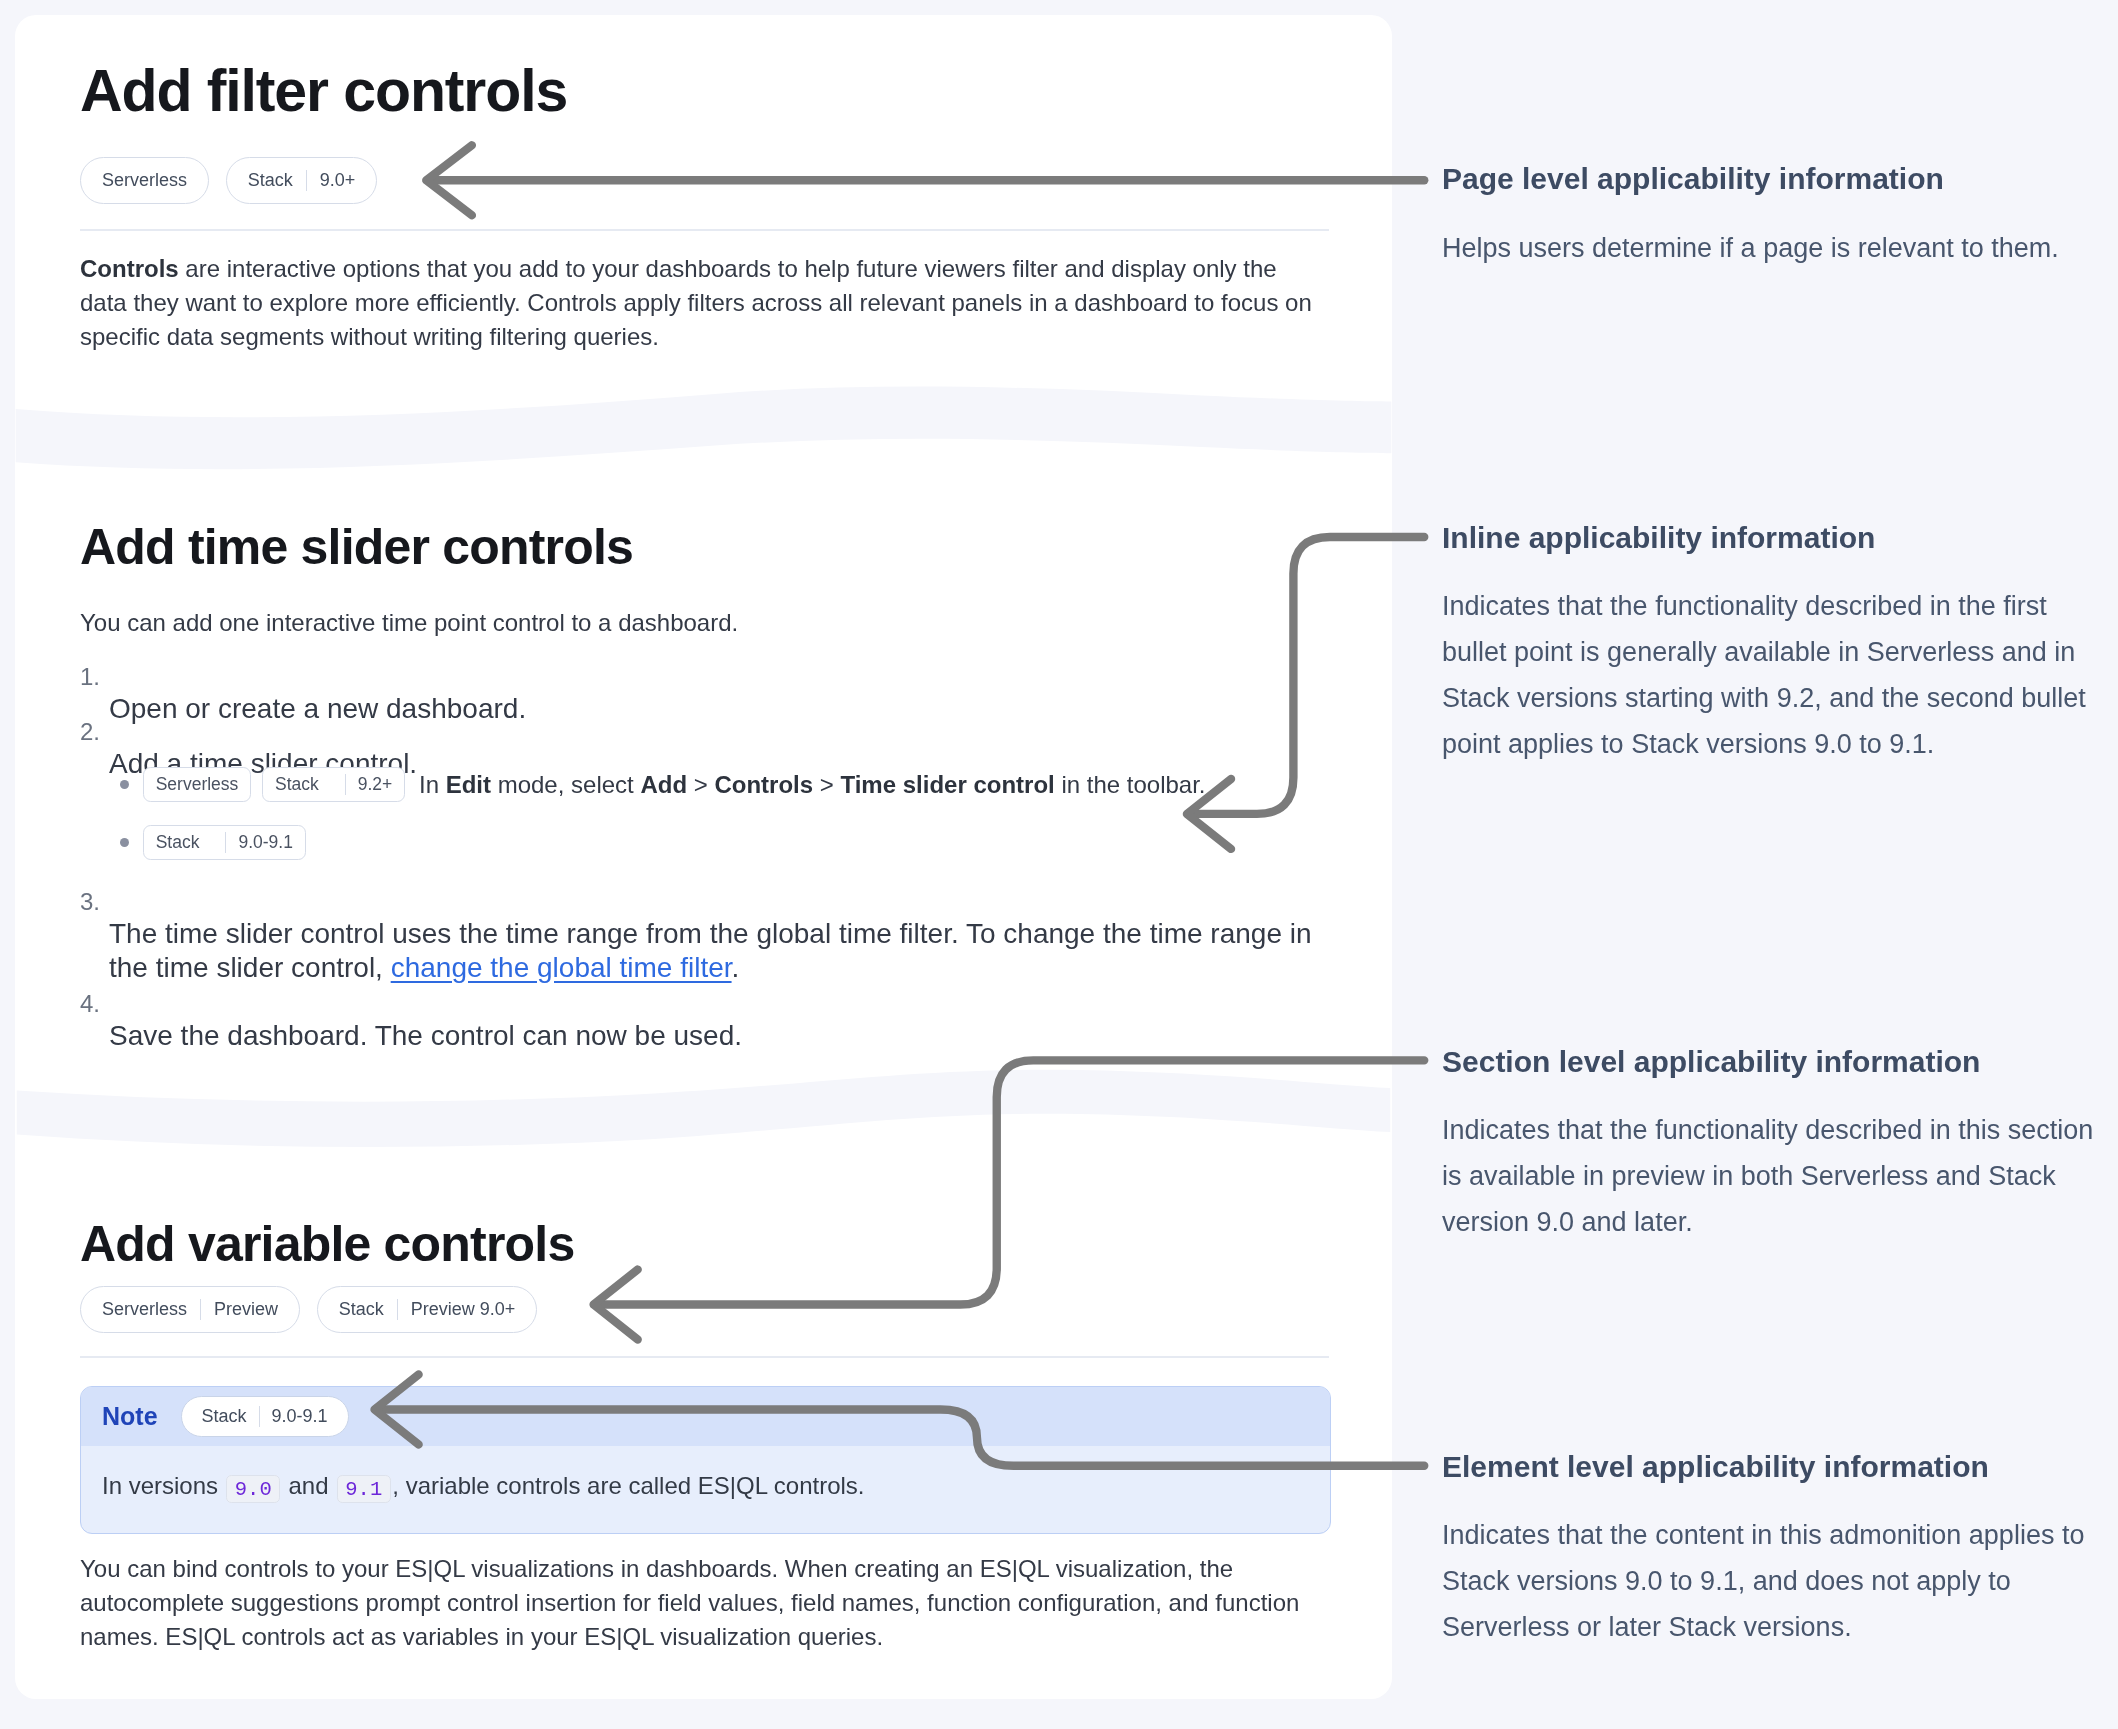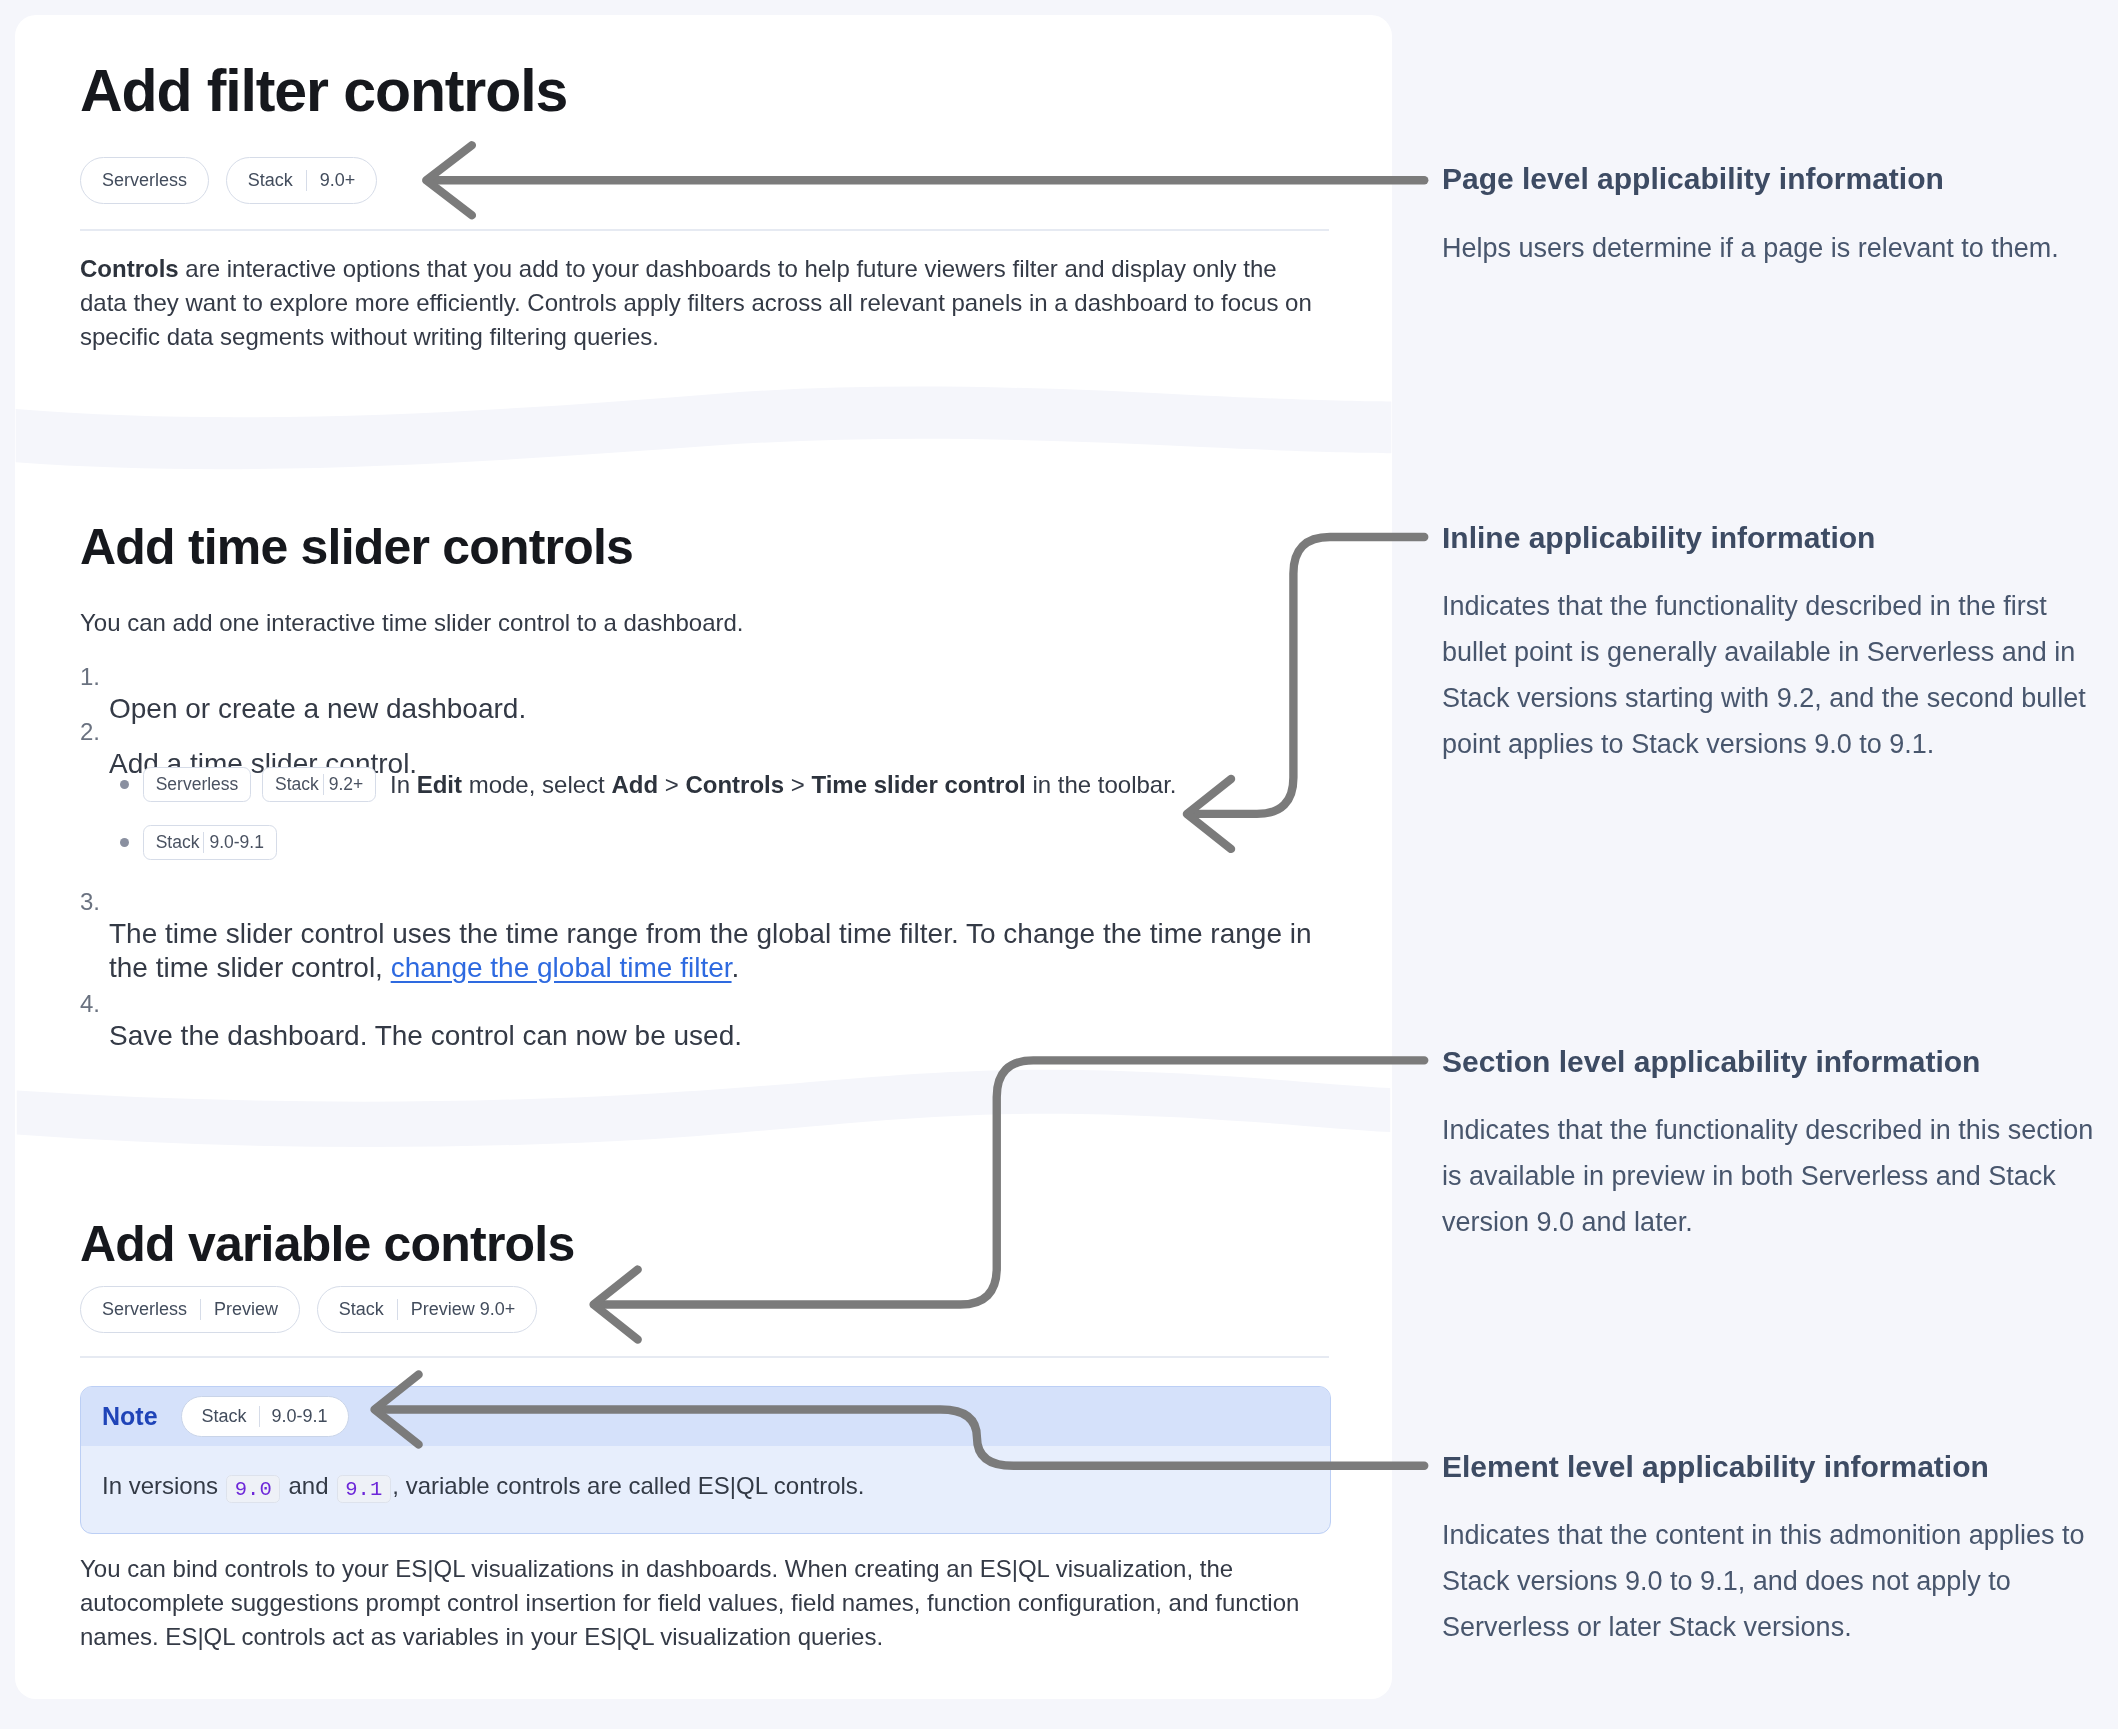--- a/index.html
+++ b/index.html
@@ -42,21 +42,21 @@
     display:inline-flex;align-items:center;height:47px;background:var(--card);
     border:1.5px solid var(--border);border-radius:26px;padding:0 21px;
     font-size:18px;color:#424c5c;white-space:nowrap;
   }
   .pill span + span{border-left:1.5px solid var(--border);margin-left:13px;padding-left:13px;}
   .chip{
     display:inline-flex;align-items:center;height:35px;background:var(--card);
     border:1.5px solid var(--border);border-radius:7.6px;padding:0 12px;
     font-size:17.5px;color:#4a5261;white-space:nowrap;
   }
-  .chip span + span{border-left:1.5px solid var(--border);margin-left:4px;padding-left:5px;}
+  .chip span + span{border-left:1.5px solid var(--border);margin-left:26px;padding-left:12px;}
   .li{display:flex;align-items:flex-start;}
   .num{width:29px;flex:0 0 29px;font-size:24px;color:var(--muted);line-height:34px;}
   .li-text{font-size:28px;line-height:34px;color:var(--body);margin-top:32px;}
   .li-text b,.bul-text b{font-weight:700;color:#2d333d;}
   .bul{display:flex;align-items:center;gap:13.7px;}
   .dot{width:9px;height:9px;border-radius:50%;background:#8a90a0;flex:0 0 9px;}
   .bul-chips{display:flex;gap:10.6px;}
   .bul-text{font-size:24px;color:var(--body);white-space:nowrap;}
   a.doc-link{color:var(--link);text-decoration:underline;text-underline-offset:3.8px;cursor:pointer;}
   .note{
@@ -103,21 +103,21 @@
     <span>9.0+</span>
   </div>
 </div>
 
 <div class="rule abs" style="left:80px;top:229px;width:1249px"></div>
 
 <p class="body-text abs" style="left:80px;top:252px;width:1241px"><b>Controls</b><span> are interactive options that you add to your dashboards to help future viewers filter and display only the data they want to explore more efficiently. Controls apply filters across all relevant panels in a dashboard to focus on specific data segments without writing filtering queries.</span></p>
 
 <h2 class="h2 abs" style="left:80px;top:520px">Add time slider controls</h2>
 
-<p class="body-text abs" style="left:80px;top:606px;width:1240px">You can add one interactive time slider control to a dashboard.</p>
+<p class="body-text abs" style="left:80px;top:606px;width:1240px">You can add one interactive time point control to a dashboard.</p>
 
 <div class="li abs" style="left:80px;top:660px;width:1240px">
   <span class="num">1.</span>
   <span class="li-text">Open or create a new dashboard.</span>
 </div>
 
 <div class="li abs" style="left:80px;top:715px;width:1240px">
   <span class="num">2.</span>
   <span class="li-text">Add a time slider control.</span>
 </div>

